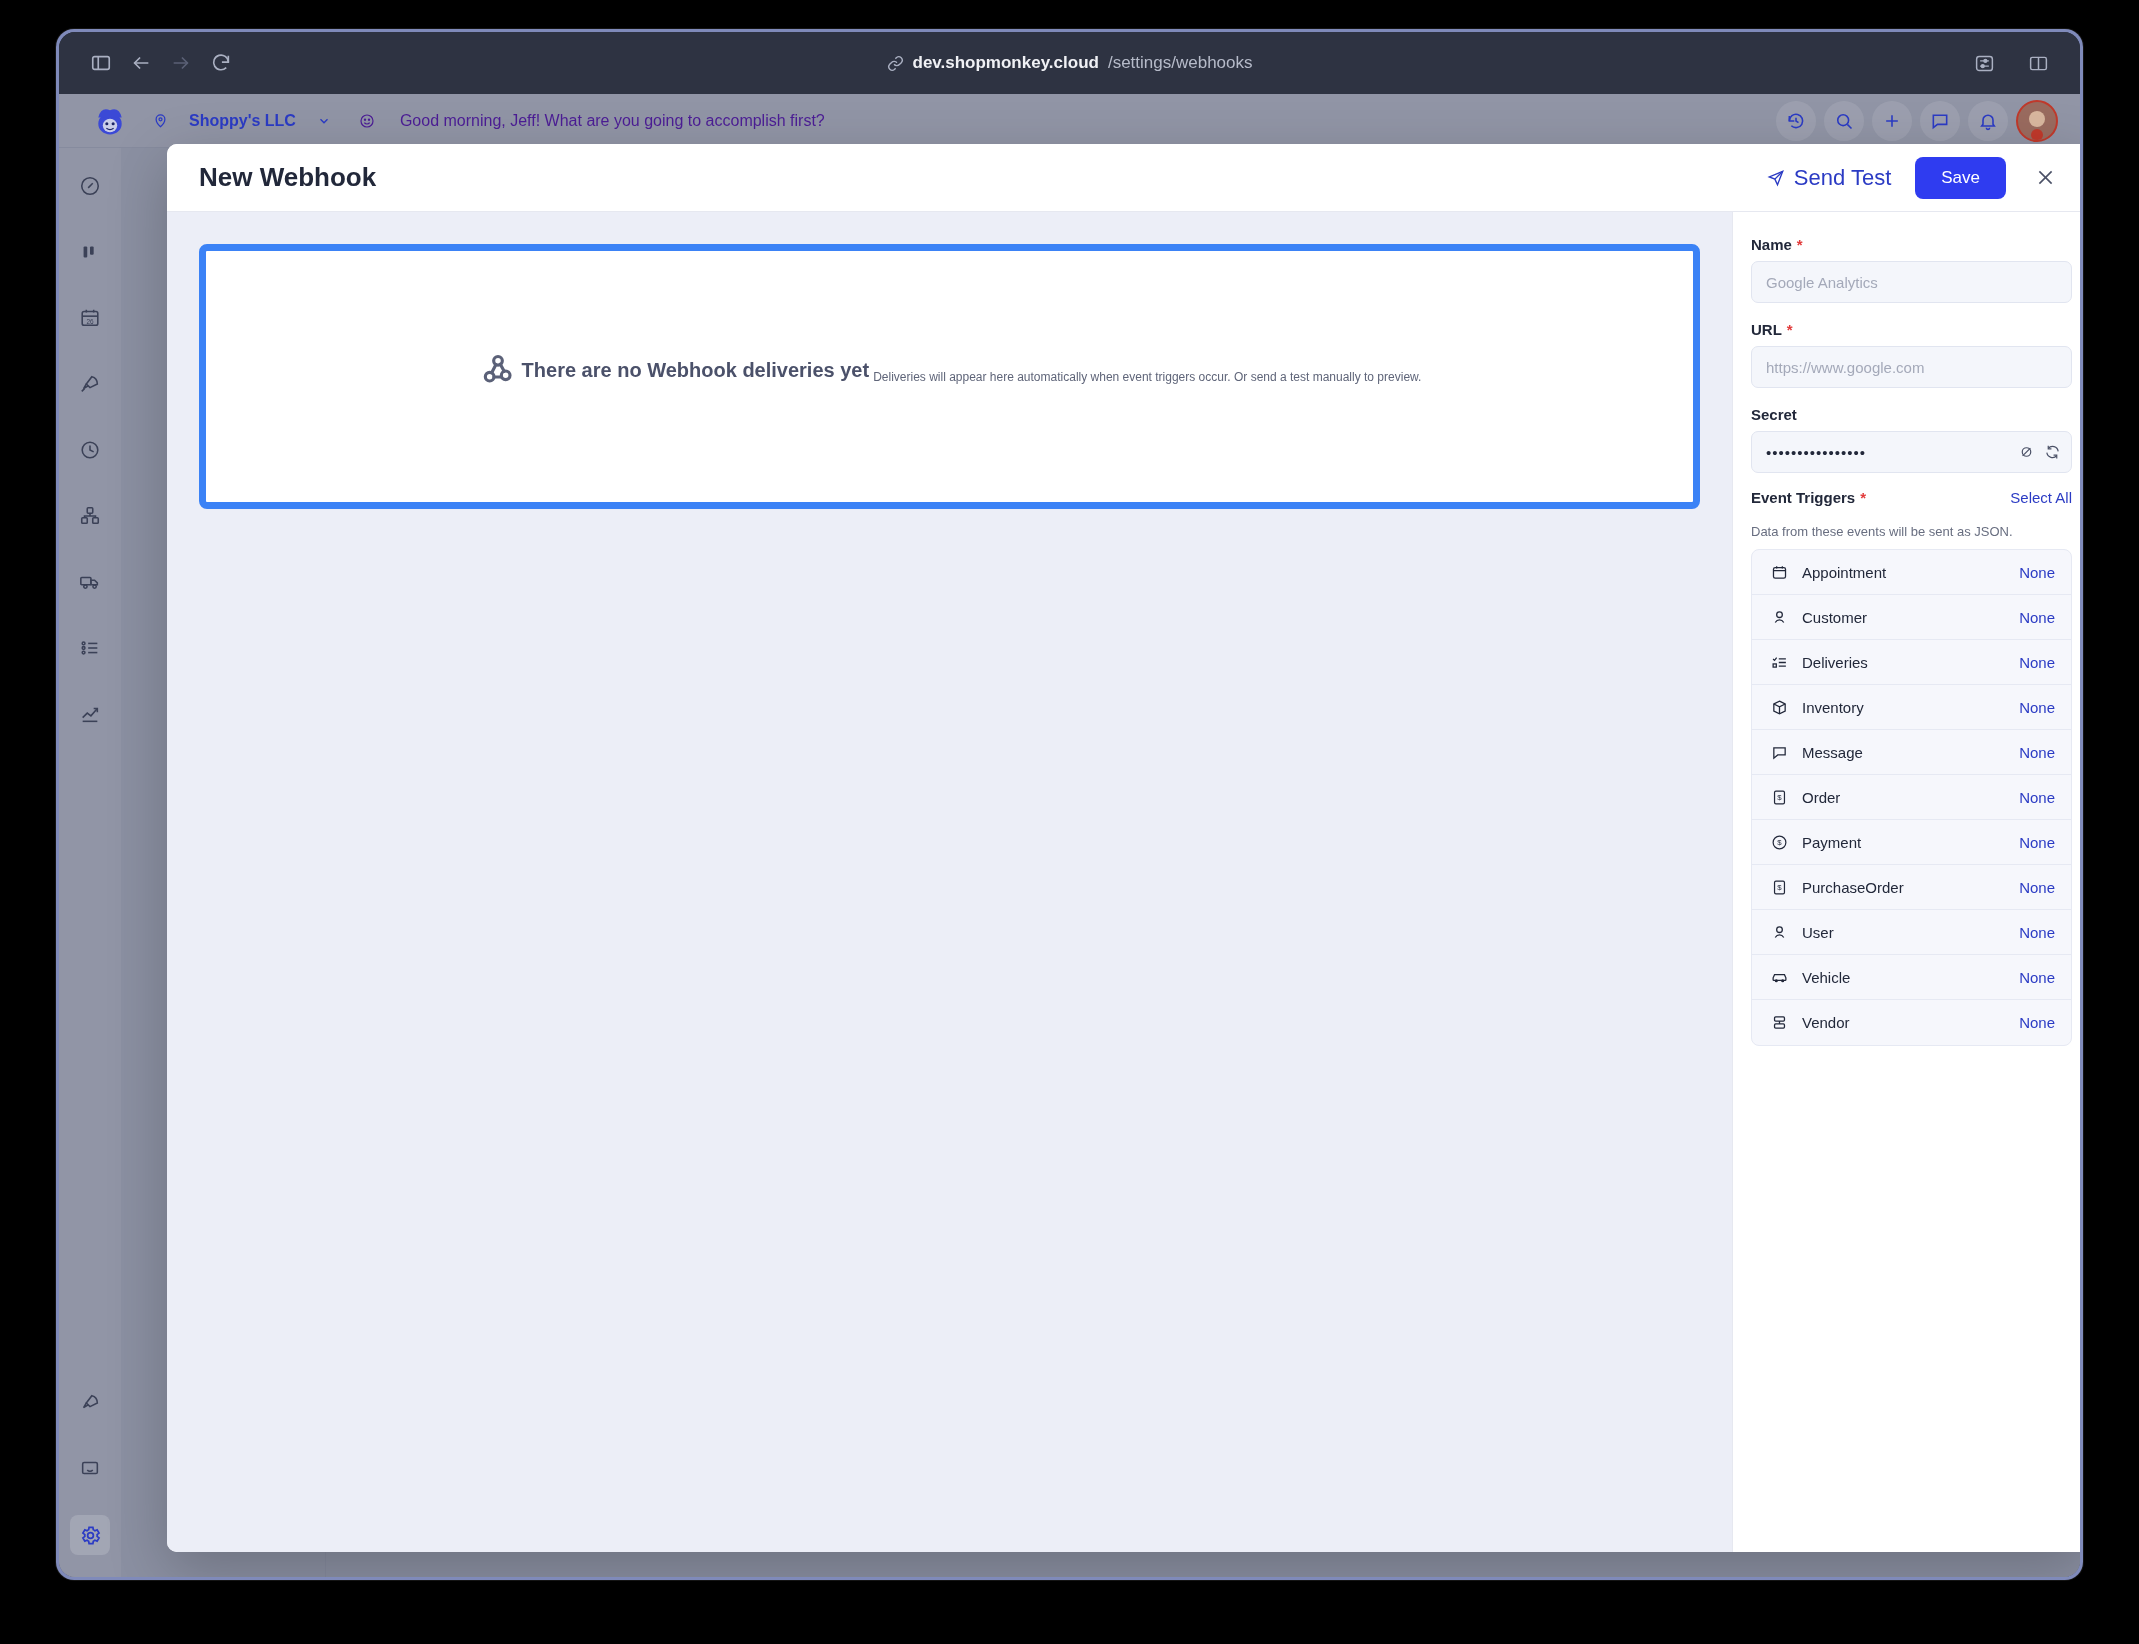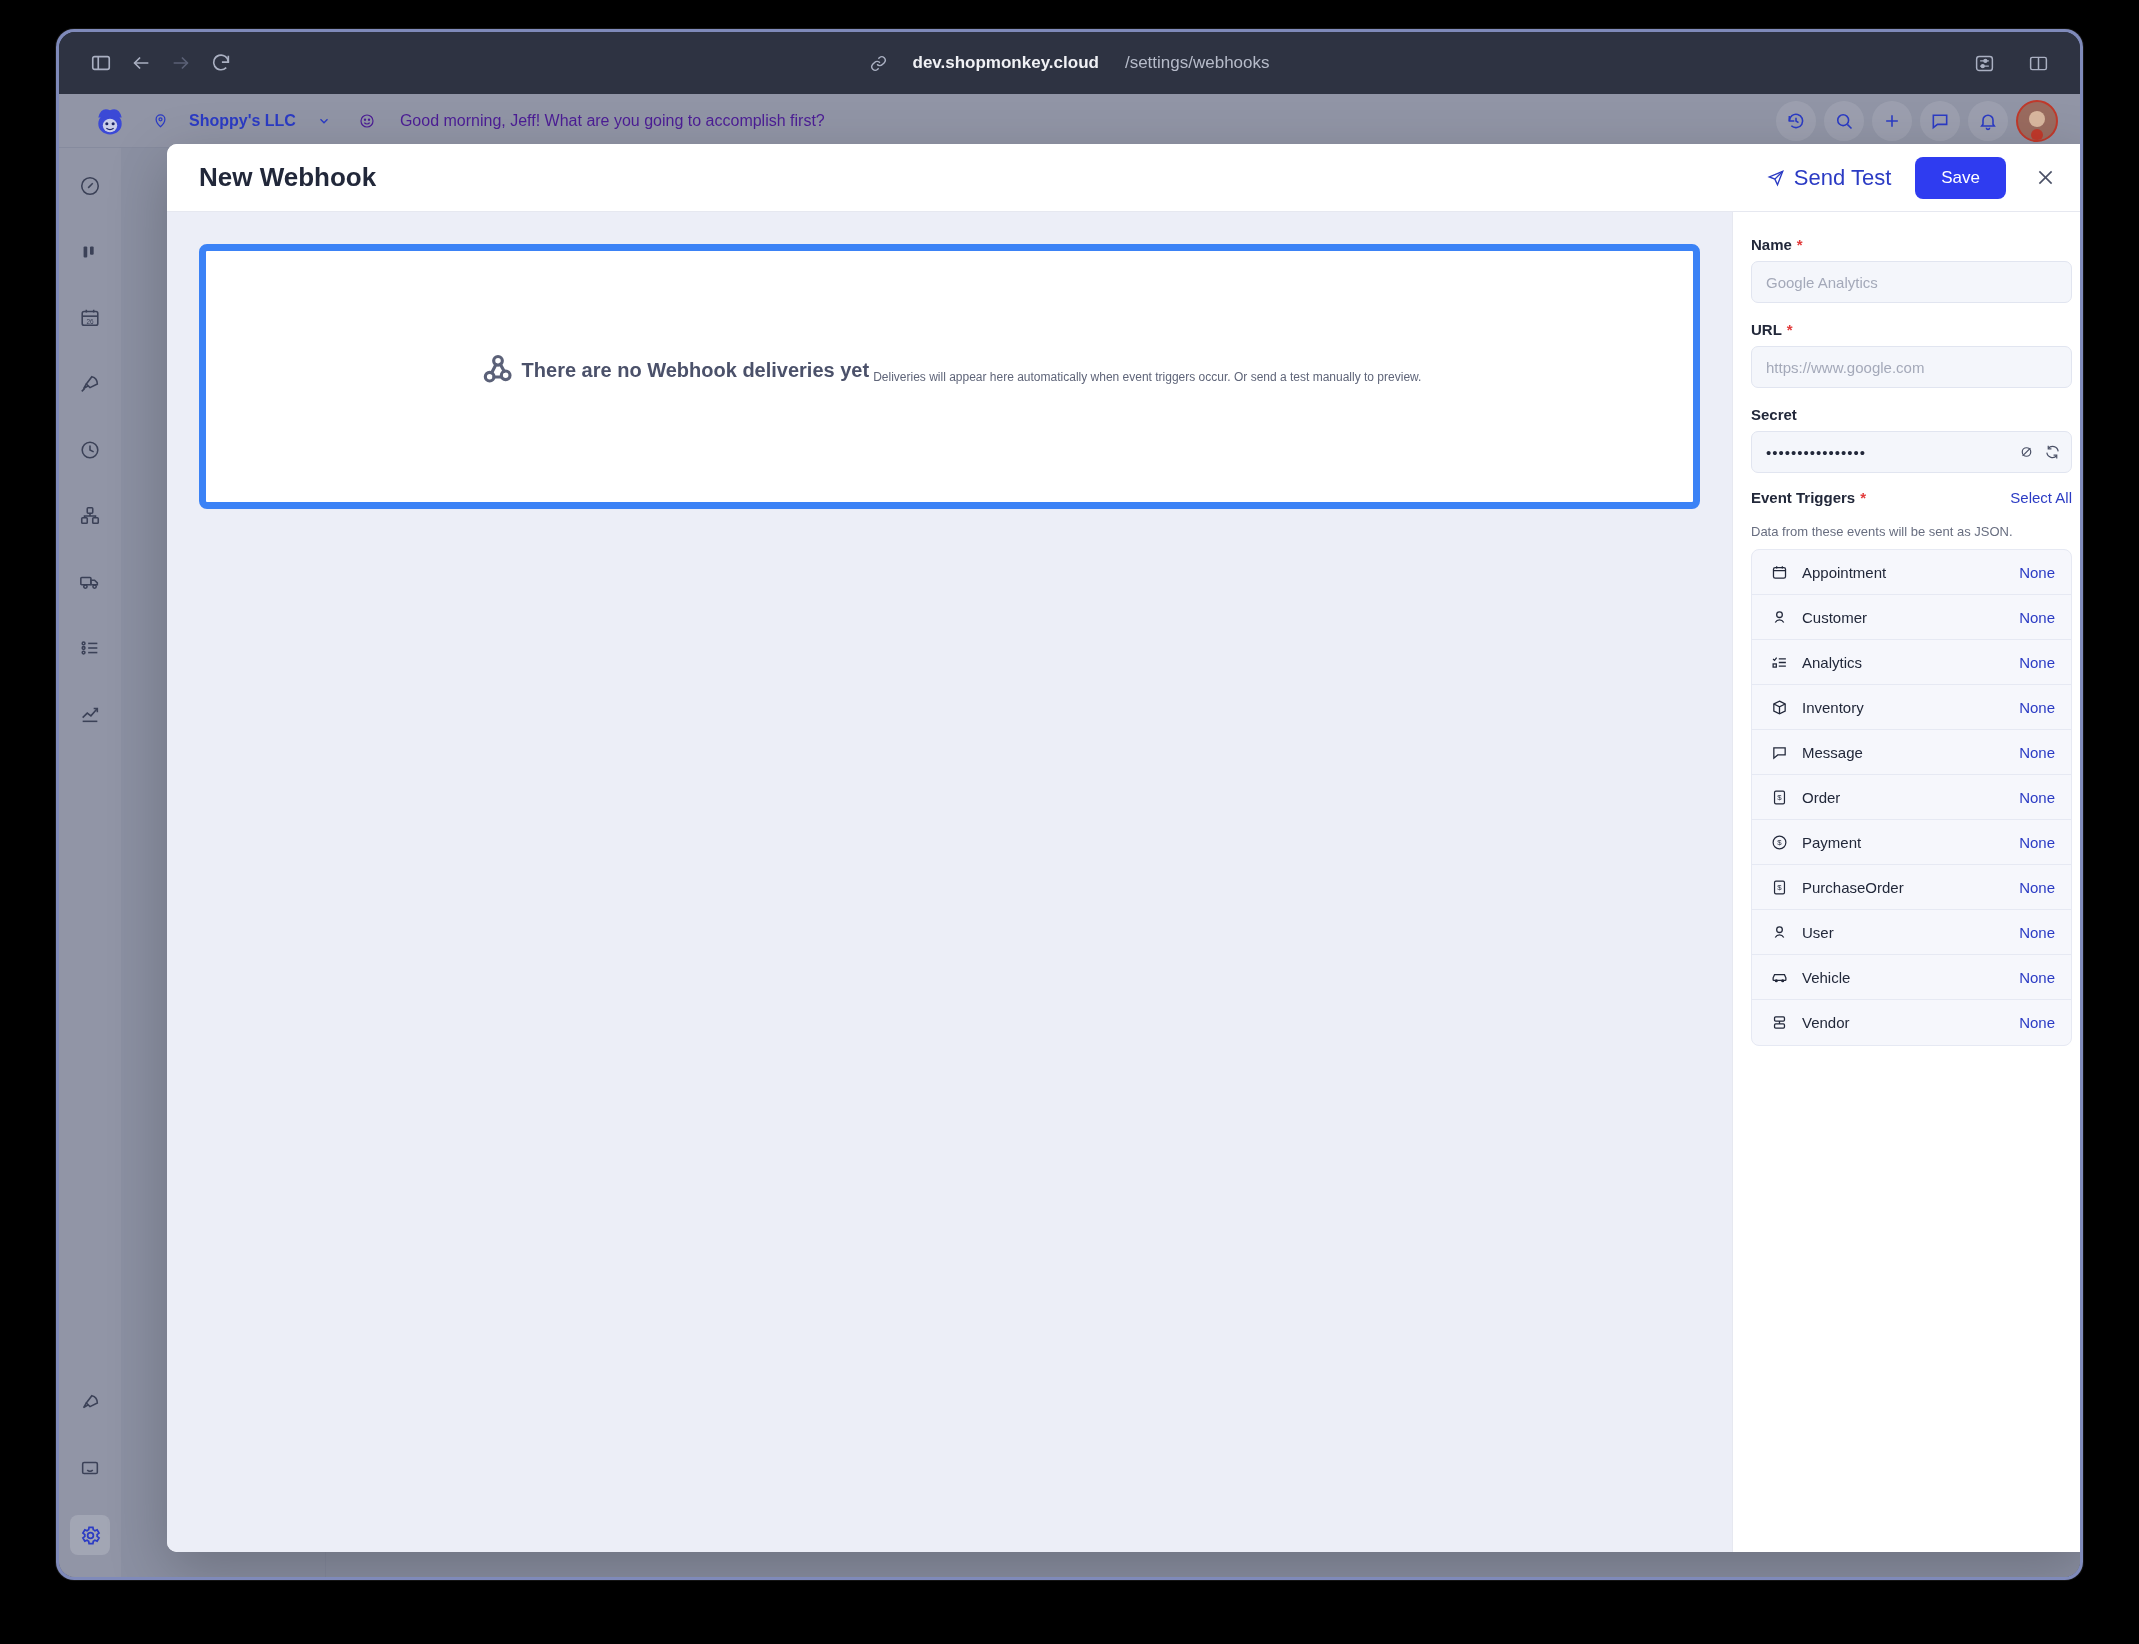--- a/index.html
+++ b/index.html
@@ -41,21 +41,21 @@
     display: flex; align-items: center; justify-content: center;
     color: #aab0c2;
     cursor: pointer;
     border-radius: 6px;
   }
   .chrome-btn.disabled { color: #5b6176; }
   #url-pill {
     position: absolute;
     left: 50%; top: 50%;
     transform: translate(-50%,-50%);
-    display: flex; align-items: center; gap: 26px;
+    display: flex; align-items: center; gap: 9px;
     font-size: 17px;
     white-space: nowrap;
   }
   #url-pill .lock { color: #aab0c2; display:flex; }
   #url-domain { color: #f0f1f5; font-weight: bold; }
   #url-path { color: #b6bbc9; }
   #toolbar-right {
     margin-left: auto;
     display: flex; align-items: center; gap: 14px;
   }
@@ -648,21 +648,21 @@
               <div class="trigger-row">
                 <span class="trigger-icon">
                   <svg width="17" height="17" viewBox="0 0 24 24" fill="none" stroke="currentColor" stroke-width="1.8">
                     <polyline points="3,7 5,9 8,5"></polyline>
                     <rect x="3" y="14" width="4.5" height="4.5"></rect>
                     <line x1="11" y1="7" x2="21" y2="7"></line>
                     <line x1="11" y1="12" x2="21" y2="12"></line>
                     <line x1="11" y1="17" x2="21" y2="17"></line>
                   </svg>
                 </span>
-                <span class="trigger-label">Analytics</span>
+                <span class="trigger-label">Deliveries</span>
                 <span class="trigger-value">None</span>
               </div>
               <div class="trigger-row">
                 <span class="trigger-icon">
                   <svg width="17" height="17" viewBox="0 0 24 24" fill="none" stroke="currentColor" stroke-width="1.8">
                     <path d="M12 3l8 4v10l-8 4-8-4V7z"></path>
                     <path d="M4 7l8 4 8-4M12 11v10"></path>
                   </svg>
                 </span>
                 <span class="trigger-label">Inventory</span>

